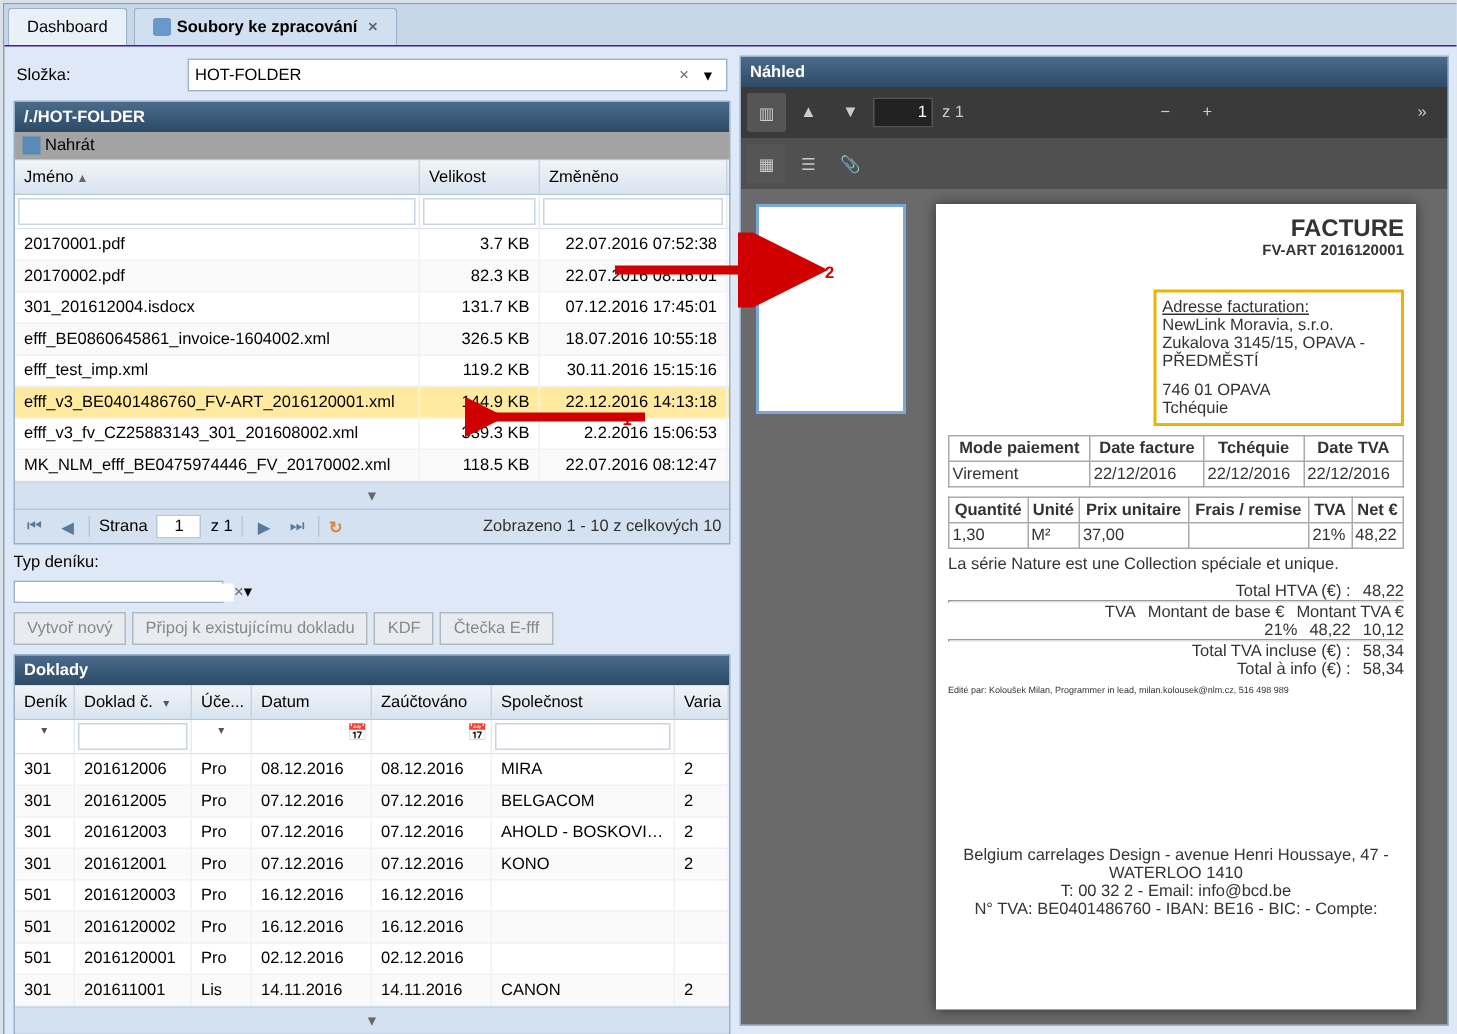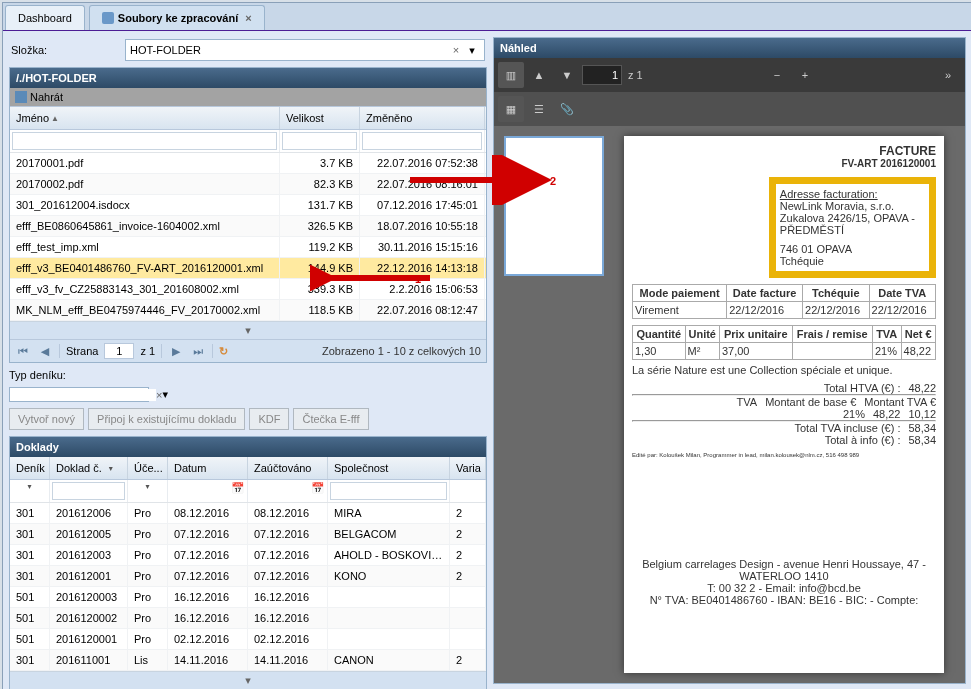--- a/index.html
+++ b/index.html
@@ -63,23 +63,23 @@
 .pvbtn { width: 26px; height: 26px; display: flex; align-items: center; justify-content: center; color: #ccc; cursor: pointer; border-radius: 2px; }
 .pvbtn.active { background: #555; }
 .pvinput { width: 40px; background: #222; color: #fff; border: 1px solid #555; text-align: right; padding: 3px; }
 .pvtext { color: #ccc; padding: 0 4px; }
 .preview-sub { background: #505050; display: flex; align-items: center; padding: 4px; gap: 2px; }
 .preview-body { flex: 1; background: #6a6a6a; padding: 10px; display: flex; gap: 10px; overflow: hidden; }
 .thumb-col { width: 110px; }
 .thumb { width: 100px; height: 140px; background: #fff; border: 2px solid #aaa; }
 .thumb.sel { border-color: #7aa8d8; }
 .page { width: 320px; height: 100%; background: #fff; box-shadow: 0 0 8px rgba(0,0,0,.5); padding: 8px; font-size: 7px; color: #333; overflow: hidden; }
-.page .title { text-align: right; font-size: 12px; font-weight: bold; }
+.page .title { text-align: right; font-size: 16px; font-weight: bold; }
 .page .subtitle { text-align: right; font-size: 10px; font-weight: bold; }
-.page .addr { border: 7px solid #eab308; padding: 4px; margin-top: 8px; font-size: 7px; width: 55%; margin-left: auto; }
+.page .addr { border: 2px solid #eab308; padding: 4px; margin-top: 20px; font-size: 7px; width: 55%; margin-left: auto; }
 .page table { width: 100%; border-collapse: collapse; margin-top: 6px; font-size: 6px; }
 .page table td, .page table th { border: 1px solid #aaa; padding: 2px; }
 .page .totals { margin-top: 6px; font-size: 7px; text-align: right; }
 .page .totals div { display: flex; justify-content: flex-end; gap: 8px; }
 .left-col { position: relative; }
 
 .arrow { position: absolute; z-index: 200; pointer-events: none; }
 </style>
 </head>
 <body>
@@ -342,21 +342,21 @@
       <div class="preview-body">
         <div class="thumb-col">
           <div class="thumb sel"></div>
         </div>
         <div class="page">
           <div class="title">FACTURE</div>
           <div class="subtitle">FV-ART 2016120001</div>
           <div class="addr">
             <div style="text-decoration:underline">Adresse facturation:</div>
             <div>NewLink Moravia, s.r.o.</div>
-            <div>Zukalova 2426/15, OPAVA - PŘEDMĚSTÍ</div>
+            <div>Zukalova 3145/15, OPAVA - PŘEDMĚSTÍ</div>
             <br>
             <div>746 01  OPAVA</div>
             <div>Tchéquie</div>
           </div>
           <table>
             <tbody>
                 <tr>
               <th>Mode paiement</th>
               <th>Date facture</th>
               <th>Tchéquie</th>

